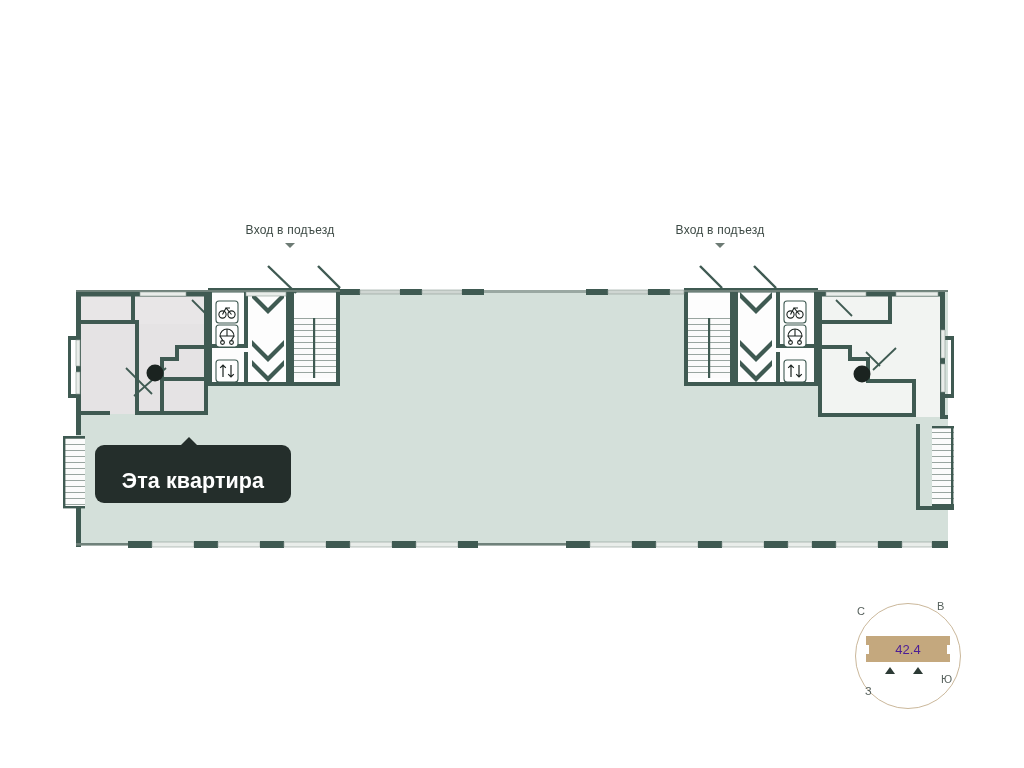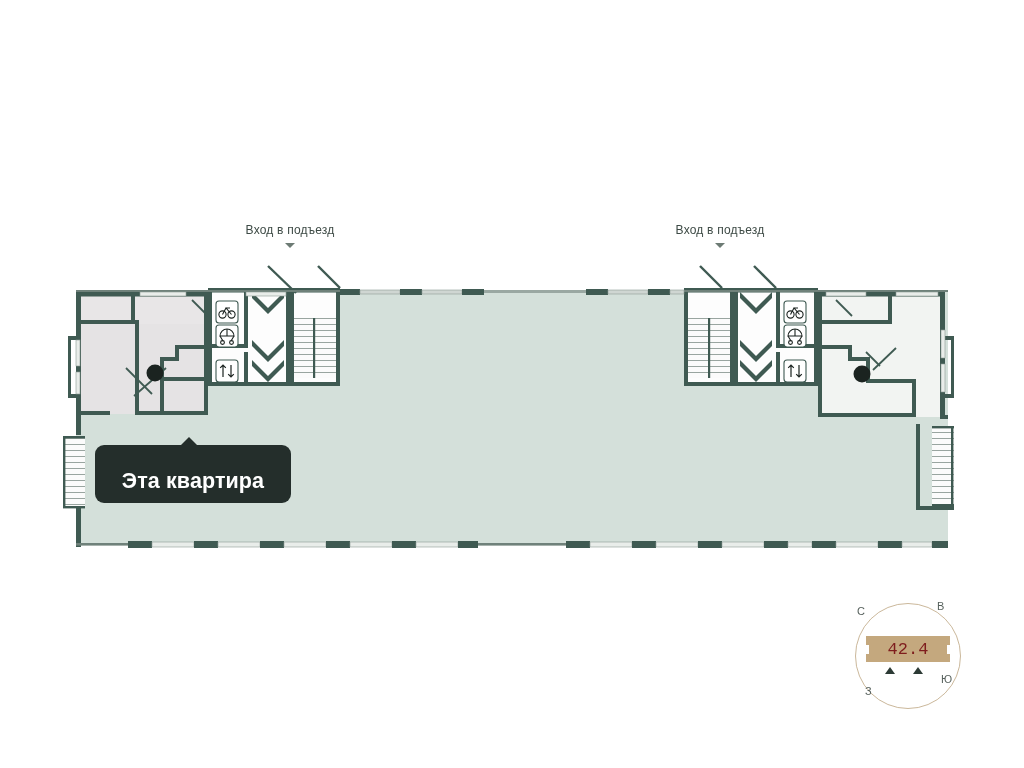--- a/index.html
+++ b/index.html
@@ -109,23 +109,23 @@
   #compass .plate {
     position: absolute;
     left: 17px; top: 39px;
     width: 84px; height: 26px;
     background: #c4a87e;
     display: flex;
     align-items: center;
     justify-content: center;
   }
   #compass .plate span {
-    color: #7f1d1d;
-    font-size: 17px;
-    font-family: Liberation Mono, monospace;
+    color: #4c1d95;
+    font-size: 13px;
+    font-family: Liberation Sans, sans-serif;
   }
   #compass .notch {
     position: absolute;
     width: 3px; height: 9px;
     background: #ffffff;
     top: 48px;
   }
   #compass .notch-l { left: 17px; }
   #compass .notch-r { left: 98px; }
   #compass .tri {

